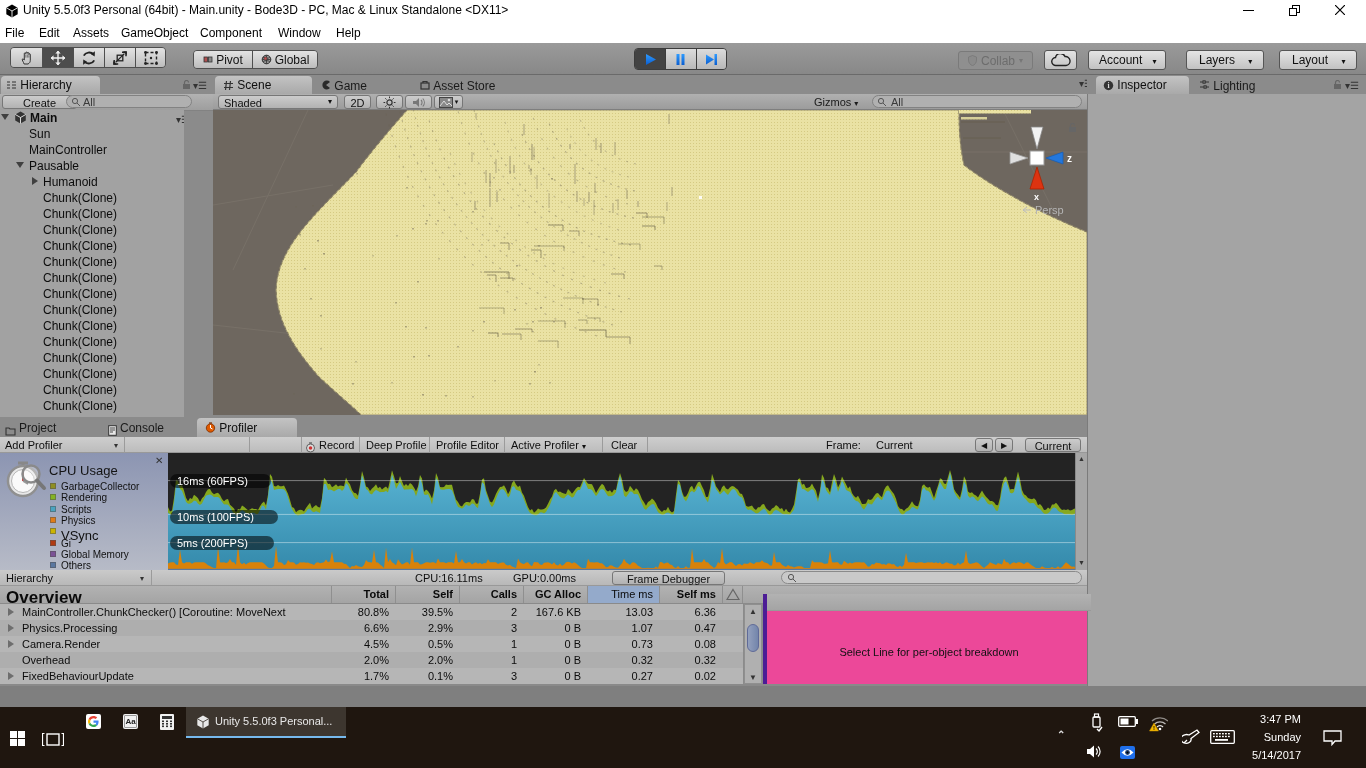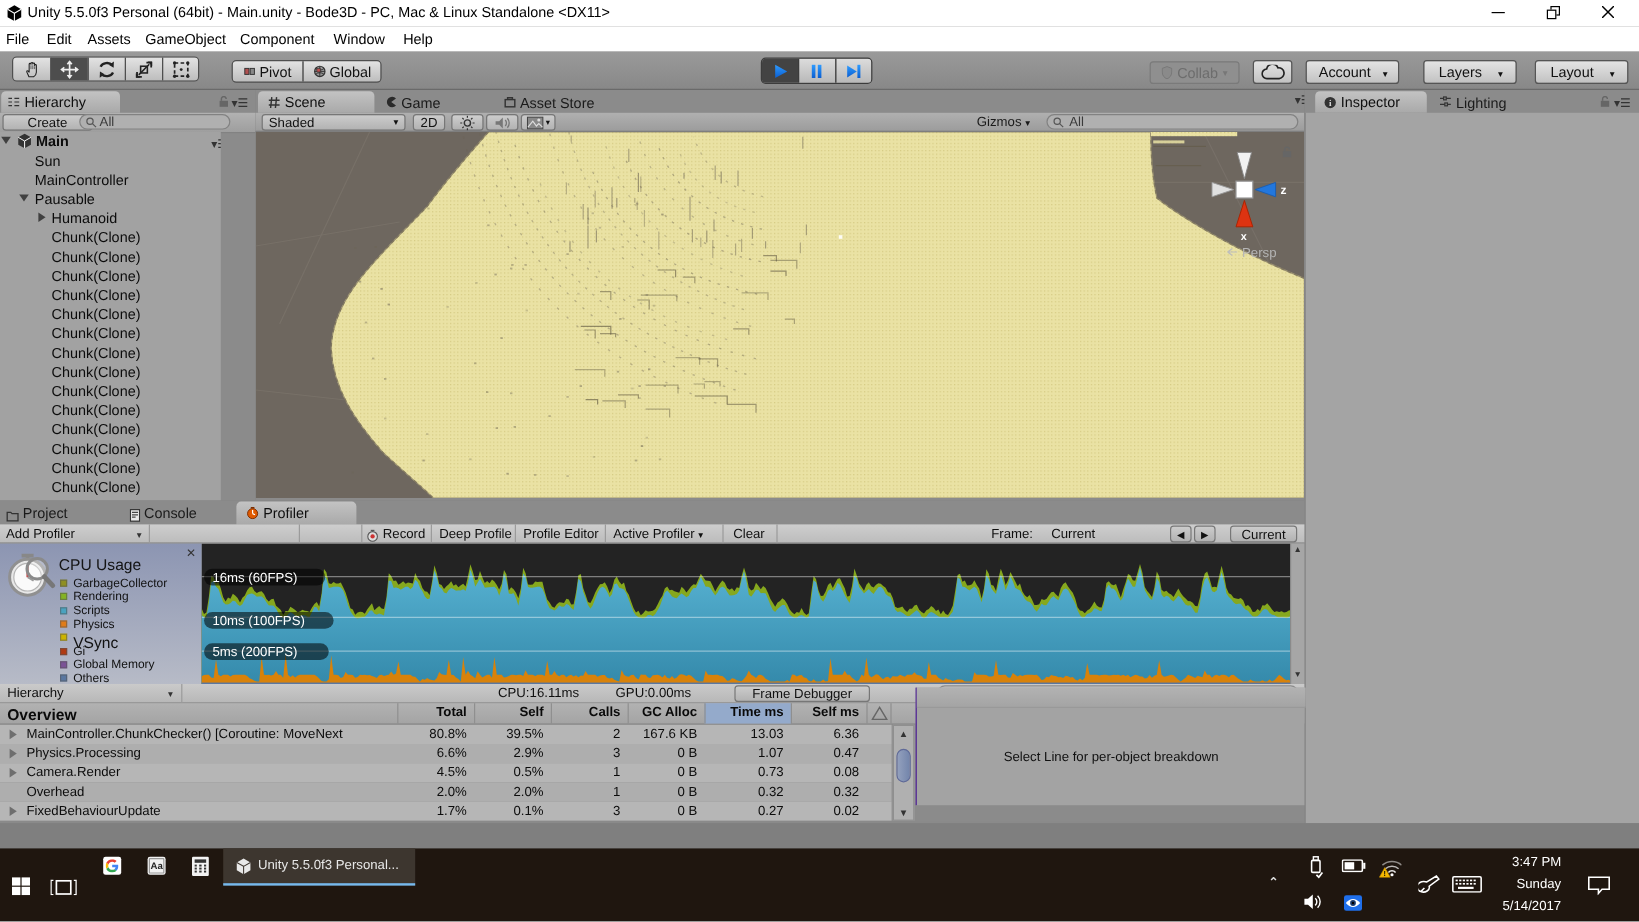--- a/index.html
+++ b/index.html
@@ -554,26 +554,26 @@
 <div class="abs t11" style="left:513px;top:2px">GPU:0.00ms</div>
 <div class="abs dd" style="left:612px;top:1px;width:113px;height:14px;text-align:center;padding-top:1px">Frame Debugger</div>
 <div class="abs" style="left:781px;top:1px;width:301px;height:13px;background:#c9c9c9;border:1px solid #8a8a8a;border-radius:7px"></div>
 <svg class="abs" style="left:787px;top:3px" width="12" height="10">
           <circle cx="4" cy="4" r="2.6" fill="none" stroke="#555"></circle>
           <path d="M6,6 L9,9" stroke="#555"></path>
         </svg>
 </div>
   <div class="abs" style="left:0;top:169px;width:1087px;height:18px;background:linear-gradient(#b2b2b2,#a4a4a4);border-bottom:1px solid #8a8a8a">
         <div class="abs" style="left:587px;top:0;width:72px;height:17px;background:#94aacb"></div>
-        <div class="abs" style="left:6px;top:2px;font-size:13px;font-weight:bold;color:#0a0a0a">Overview</div>
+        <div class="abs" style="left:6px;top:2px;font-size:17px;font-weight:bold;color:#0a0a0a">Overview</div>
         <div class="abs rt" style="left:331px;top:2px;width:58px;font-size:11px;font-weight:bold;color:#0a0a0a">Total</div>
         <div class="abs rt" style="left:395px;top:2px;width:58px;font-size:11px;font-weight:bold;color:#0a0a0a">Self</div>
         <div class="abs rt" style="left:459px;top:2px;width:58px;font-size:11px;font-weight:bold;color:#0a0a0a">Calls</div>
         <div class="abs rt" style="left:523px;top:2px;width:58px;font-size:11px;font-weight:bold;color:#0a0a0a">GC Alloc</div>
-        <div class="abs rt" style="left:587px;top:2px;width:66px;font-size:11px;font-weight:bold;color:#0a0a0a">Time ms</div>
+        <div class="abs rt" style="left:587px;top:2px;width:66px;font-size:11px;font-weight:normal;color:#0a0a0a">Time ms</div>
         <div class="abs rt" style="left:659px;top:2px;width:57px;font-size:11px;font-weight:bold;color:#0a0a0a">Self ms</div>
         <div class="abs" style="left:331px;top:0;width:1px;height:17px;background:#8f8f8f"></div>
         <div class="abs" style="left:395px;top:0;width:1px;height:17px;background:#8f8f8f"></div>
         <div class="abs" style="left:459px;top:0;width:1px;height:17px;background:#8f8f8f"></div>
         <div class="abs" style="left:523px;top:0;width:1px;height:17px;background:#8f8f8f"></div>
         <div class="abs" style="left:587px;top:0;width:1px;height:17px;background:#8f8f8f"></div>
         <div class="abs" style="left:659px;top:0;width:1px;height:17px;background:#8f8f8f"></div>
         <div class="abs" style="left:722px;top:0;width:1px;height:17px;background:#8f8f8f"></div>
         <div class="abs" style="left:742px;top:0;width:1px;height:17px;background:#8f8f8f"></div>
         <svg class="abs" style="left:726px;top:2px" width="14" height="13" viewBox="0 0 14 13">
@@ -627,21 +627,21 @@
         <div class="abs rt" style="left:459px;top:2px;width:58px;font-size:11px;color:#0c0c0c">3</div>
         <div class="abs rt" style="left:523px;top:2px;width:58px;font-size:11px;color:#0c0c0c">0 B</div>
         <div class="abs rt" style="left:587px;top:2px;width:66px;font-size:11px;color:#0c0c0c">0.27</div>
         <div class="abs rt" style="left:659px;top:2px;width:57px;font-size:11px;color:#0c0c0c">0.02</div>
       </div>
 <div class="abs" style="left:744px;top:187px;width:18px;height:80px;background:#b0b0b0;border:1px solid #8f8f8f">
 <div class="abs" style="left:4px;top:2px;font-size:8px;color:#333">▲</div>
 <div class="abs" style="left:4px;top:68px;font-size:8px;color:#333">▼</div>
 <div class="abs" style="left:2px;top:19px;width:12px;height:28px;background:linear-gradient(90deg,#93a0bd,#7385ab);border:1px solid #5f6a98;border-radius:6px"></div>
 </div>
-<div class="abs" style="left:763px;top:156px;width:324px;height:98px;background:#a3a3a3;border-left:1px solid #4c1d95">
+<div class="abs" style="left:763px;top:177px;width:324px;height:98px;background:#ec4899;border-left:4px solid #4c1d95">
 <div class="abs" style="left:0;top:0;width:324px;height:17px;background:linear-gradient(#b2b2b2,#a4a4a4);border-bottom:1px solid #999"></div>
 <div class="abs" style="left:0;top:52px;width:324px;text-align:center;font-size:11px;color:#111">Select Line for per-object breakdown</div>
 </div>
 <div class="abs" style="left:0;top:267px;width:1087px;height:2px;background:#8a8a8a"></div>
 </div>
 
 <div class="abs" style="left:0;top:686px;width:1366px;height:21px;background:#7f7f7f"></div>
 <div class="abs" style="left:0;top:707px;width:1366px;height:61px;background:#1f160f">
   <svg class="abs" style="left:10px;top:24px" width="15" height="15" viewBox="0 0 15 15">
         <g fill="#fff">

